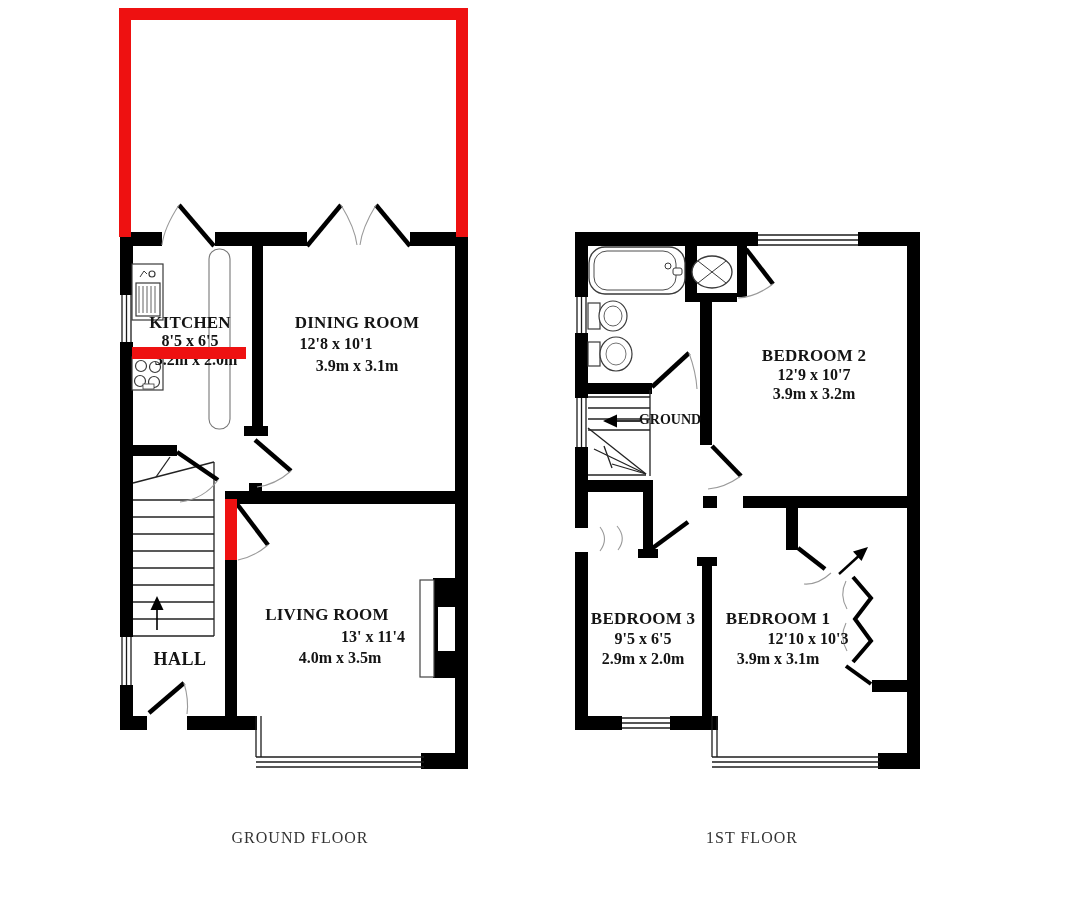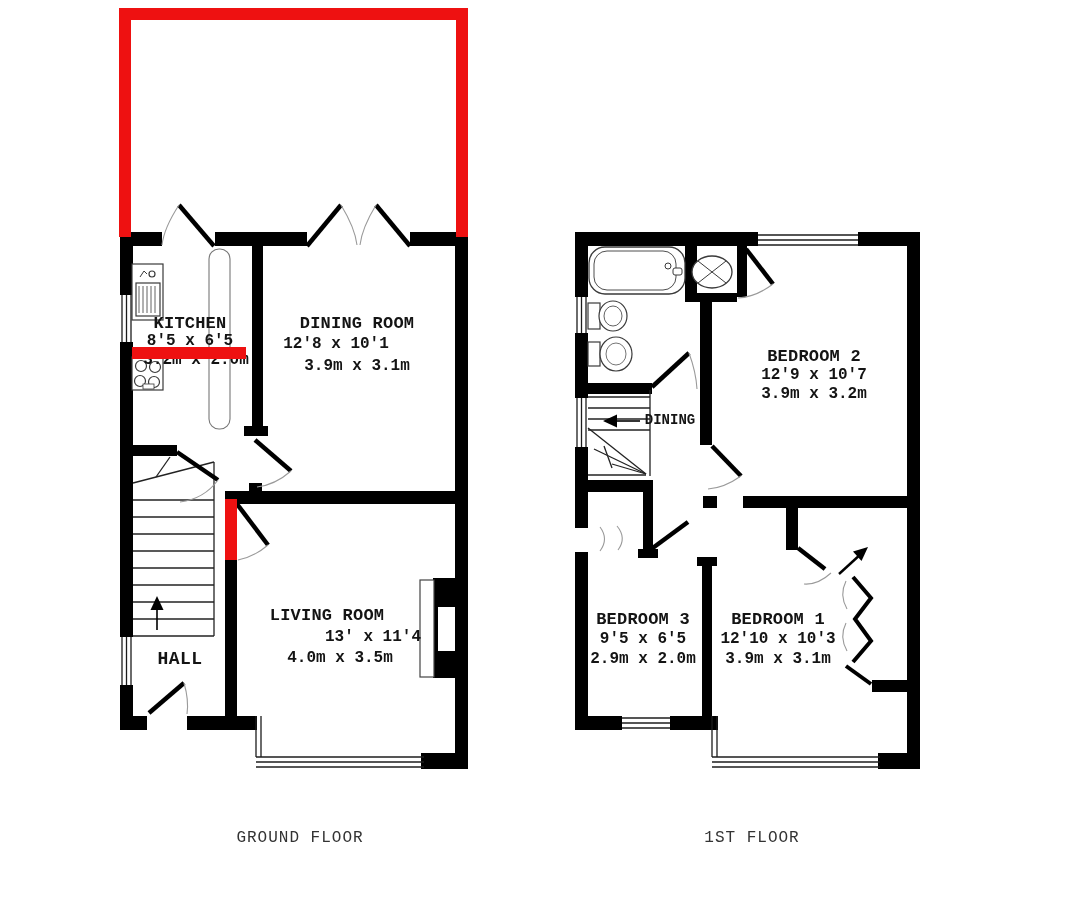--- a/index.html
+++ b/index.html
@@ -1,18 +1,18 @@
 <!DOCTYPE html>
 <html><head>
 <meta charset="utf-8">
 <style>
   html,body{margin:0;padding:0;background:#ffffff;}
   .canvas{
     position:relative;width:1071px;height:900px;background:#ffffff;
-    font-family:Liberation Mono, monospace;overflow:hidden;
+    font-family:Liberation Serif, serif;overflow:hidden;
   }
   svg.geom{position:absolute;left:0;top:0;z-index:1;}
   svg.redlayer{position:absolute;left:0;top:0;z-index:3;pointer-events:none;}
   .lbl{
     position:absolute;transform:translate(-50%,-50%);
     white-space:nowrap;font-weight:bold;color:#141414;z-index:2;text-align:center;
   }
   .lbl.name{font-size:17px;letter-spacing:.2px;}
   .lbl.dim{font-size:16px;}
   .lbl.hall{font-size:18px;letter-spacing:.5px;}
@@ -276,28 +276,28 @@
   <div class="lbl dim" style="left:340px;top:658px;">4.0m x 3.5m</div>
 
   <div class="lbl hall" style="left:180px;top:659px;">HALL</div>
 
   <div class="lbl floor" style="left:300px;top:838px;">GROUND FLOOR</div>
 
   <div class="lbl name" style="left:814px;top:356px;">BEDROOM 2</div>
   <div class="lbl dim" style="left:814px;top:375px;">12'9 x 10'7</div>
   <div class="lbl dim" style="left:814px;top:394px;">3.9m x 3.2m</div>
 
-  <div class="lbl small" style="left:670px;top:420px;">DINING</div>
+  <div class="lbl small" style="left:670px;top:420px;">GROUND</div>
 
   <div class="lbl name" style="left:643px;top:619px;">BEDROOM 3</div>
   <div class="lbl dim" style="left:643px;top:639px;">9'5 x 6'5</div>
   <div class="lbl dim" style="left:643px;top:659px;">2.9m x 2.0m</div>
 
   <div class="lbl name" style="left:778px;top:619px;">BEDROOM 1</div>
-  <div class="lbl dim" style="left:778px;top:639px;text-align:center;">12'10 x 10'3</div>
+  <div class="lbl dim" style="left:808px;top:639px;text-align:center;">12'10 x 10'3</div>
   <div class="lbl dim" style="left:778px;top:659px;">3.9m x 3.1m</div>
 
   <div class="lbl floor" style="left:752px;top:838px;">1ST FLOOR</div>
 
   <svg class="redlayer" width="1071" height="900" viewBox="0 0 1071 900">
     <rect x="119" y="8" width="349" height="12" fill="#ee1111"></rect>
     <rect x="119" y="8" width="12" height="229" fill="#ee1111"></rect>
     <rect x="456" y="8" width="12" height="229" fill="#ee1111"></rect>
     <rect x="132" y="347" width="114" height="12" fill="#ee1111"></rect>
     <rect x="225" y="499" width="12" height="61" fill="#ee1111"></rect>

